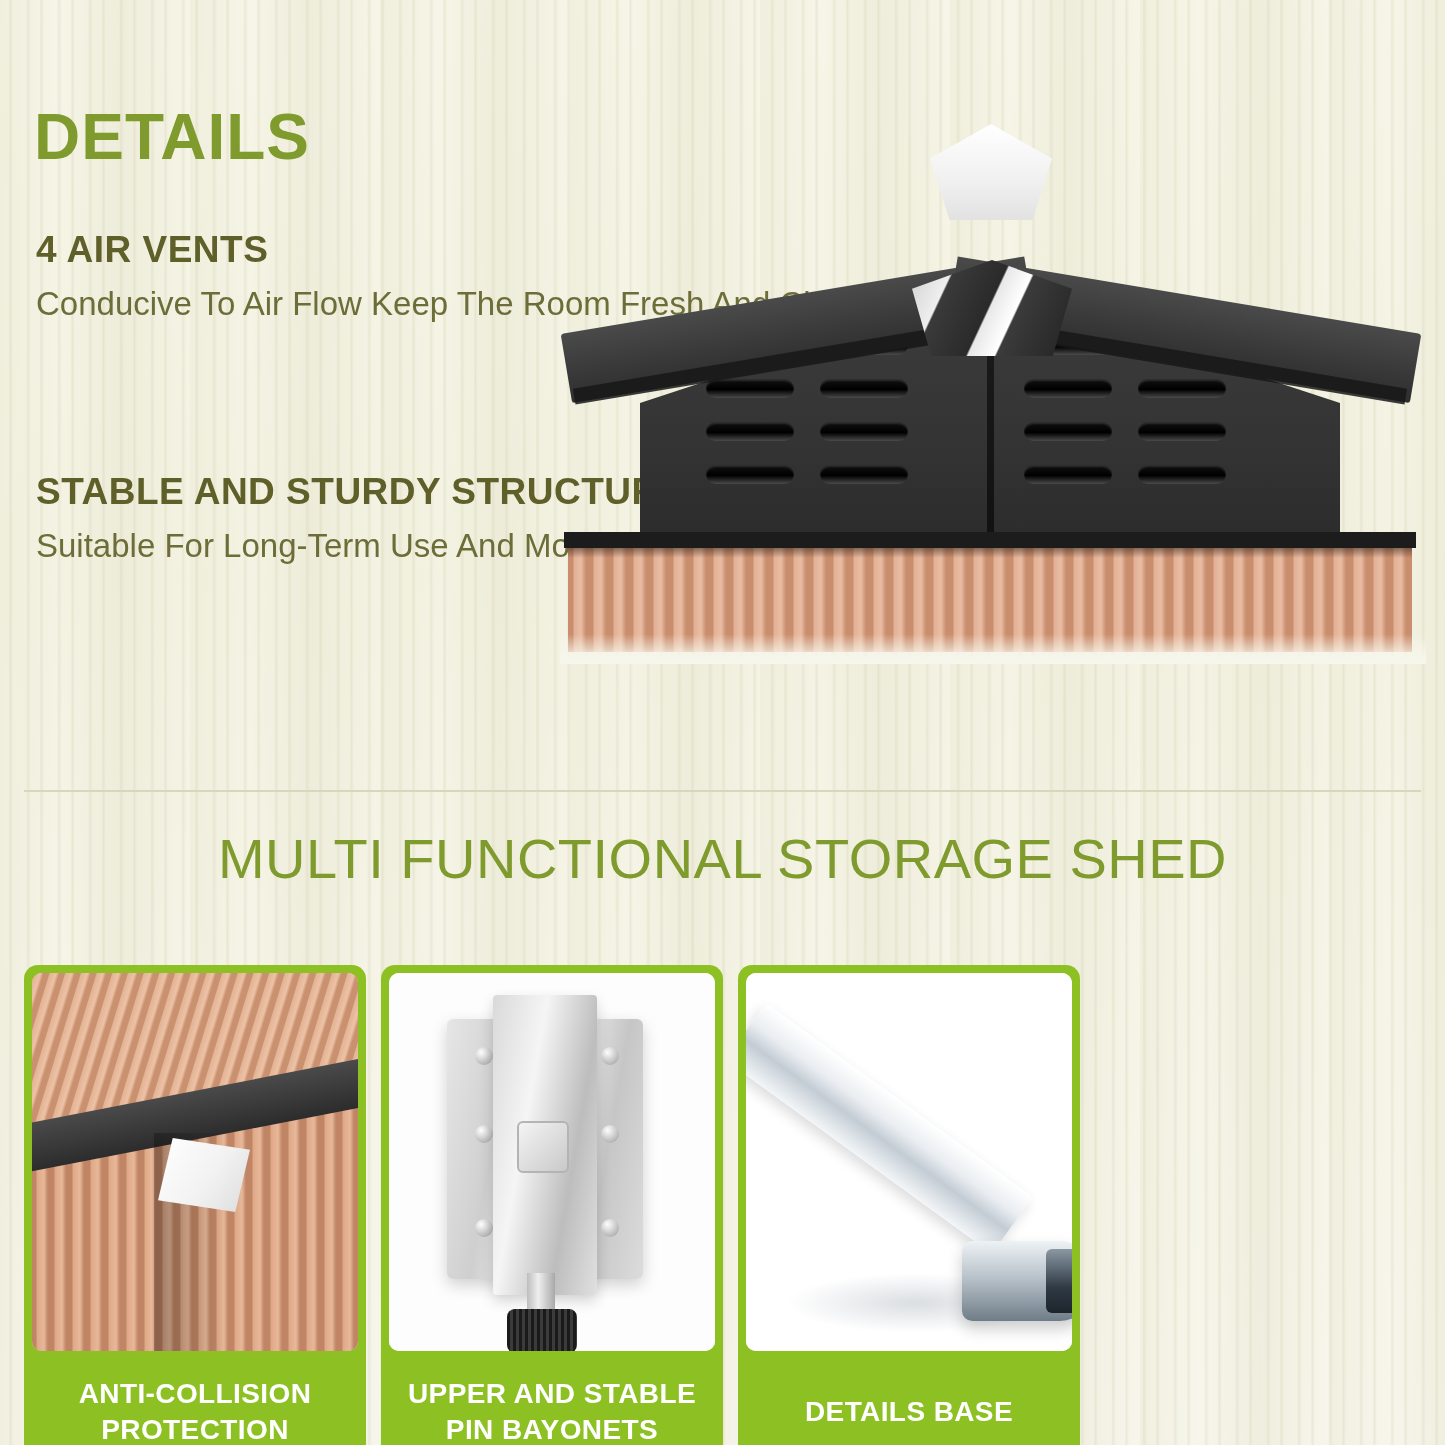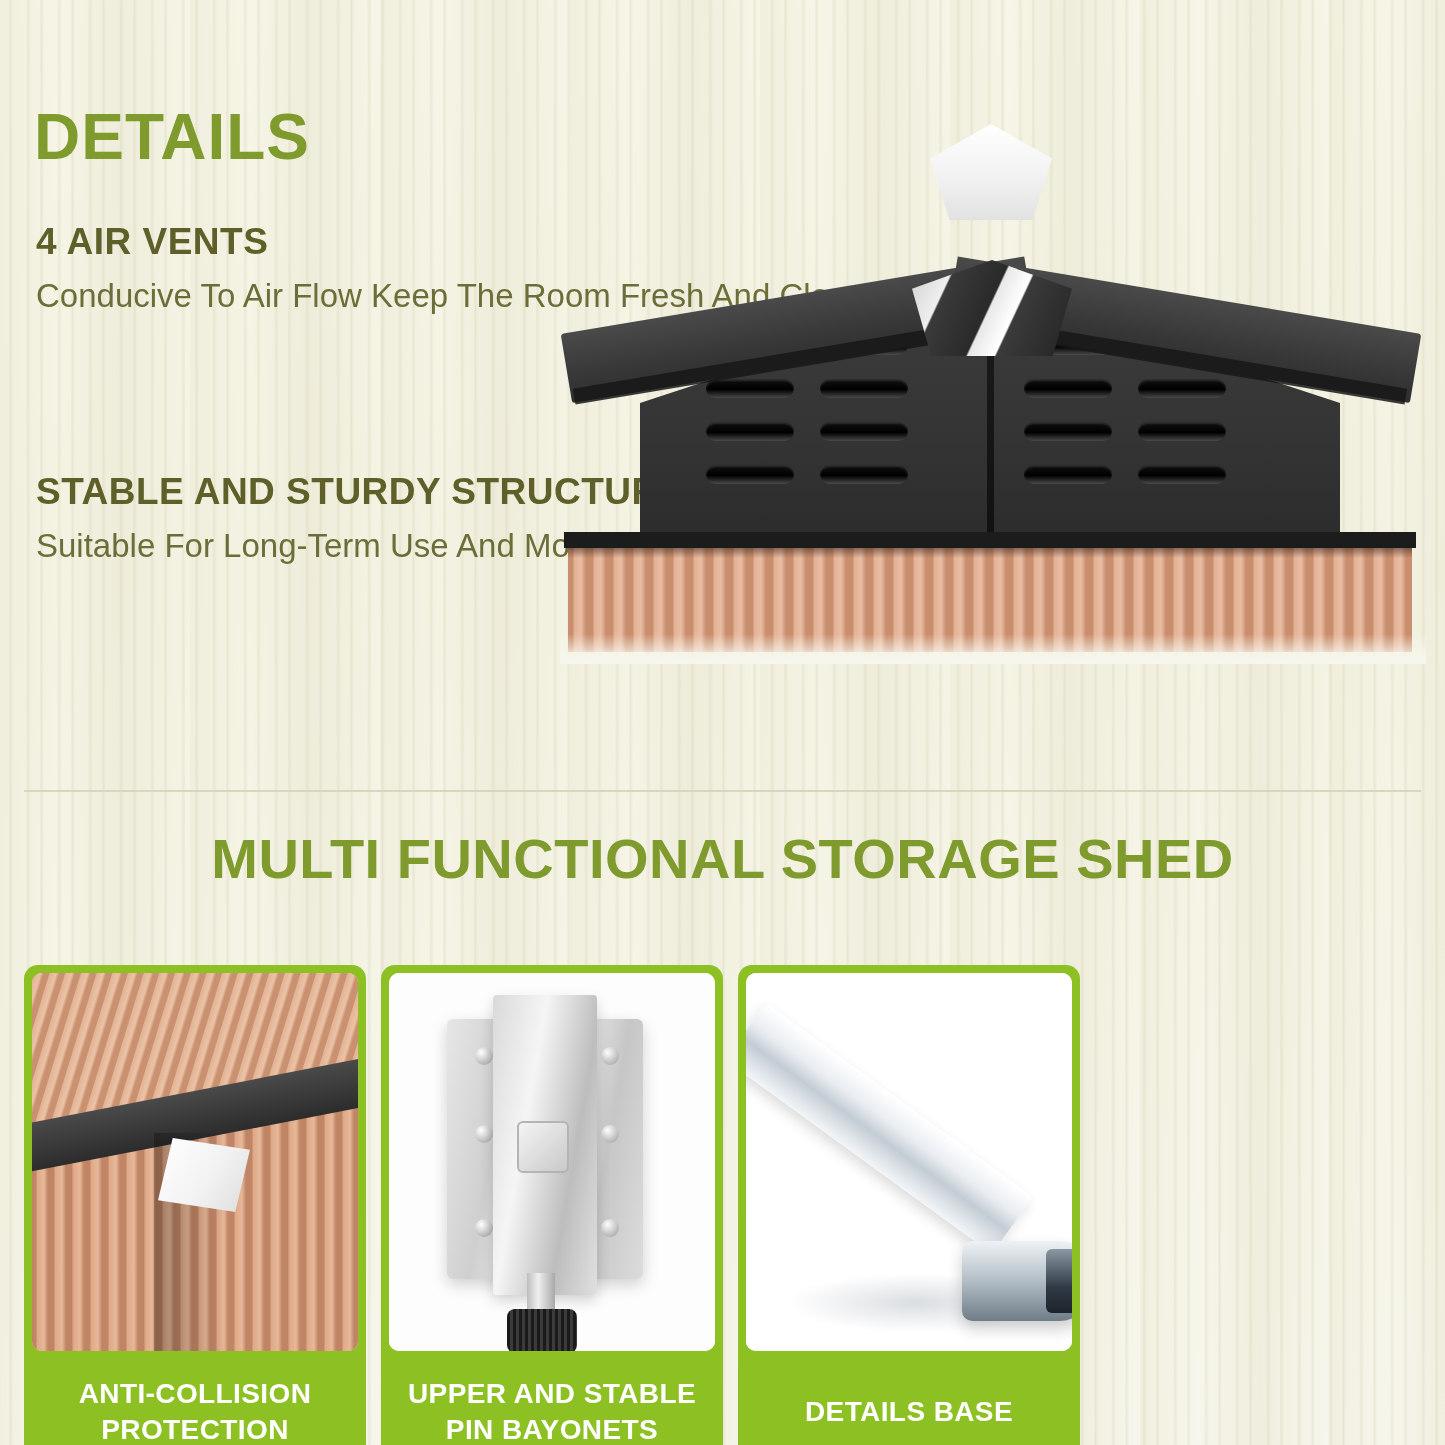--- a/index.html
+++ b/index.html
@@ -48,21 +48,21 @@
     position: absolute;
     left: 34px;
     top: 100px;
     font-size: 64px;
     font-weight: bold;
     letter-spacing: 1px;
     color: #7f9b2e;
   }
 
   .feature-block { position: absolute; left: 36px; }
-  .feature-1 { top: 216px; }
+  .feature-1 { top: 224px; }
   .feature-2 { top: 466px; }
 
   .feature-head {
     font-size: 37px;
     font-weight: bold;
     color: #5f5f2a;
     line-height: 1.42;
     letter-spacing: 0.5px;
   }
   .feature-body {
@@ -199,21 +199,21 @@
     background: #d8d6bd;
   }
 
   
   .bottom-title {
     position: absolute;
     left: 0; top: 826px;
     width: 1445px;
     text-align: center;
     font-size: 56px;
-    font-weight: bold;
+    font-weight: normal;
     letter-spacing: 0.5px;
     color: #7f9b2e;
   }
 
   .cards {
     position: absolute;
     left: 24px; top: 965px;
     width: 1397px;
     display: flex;
     gap: 15px;

